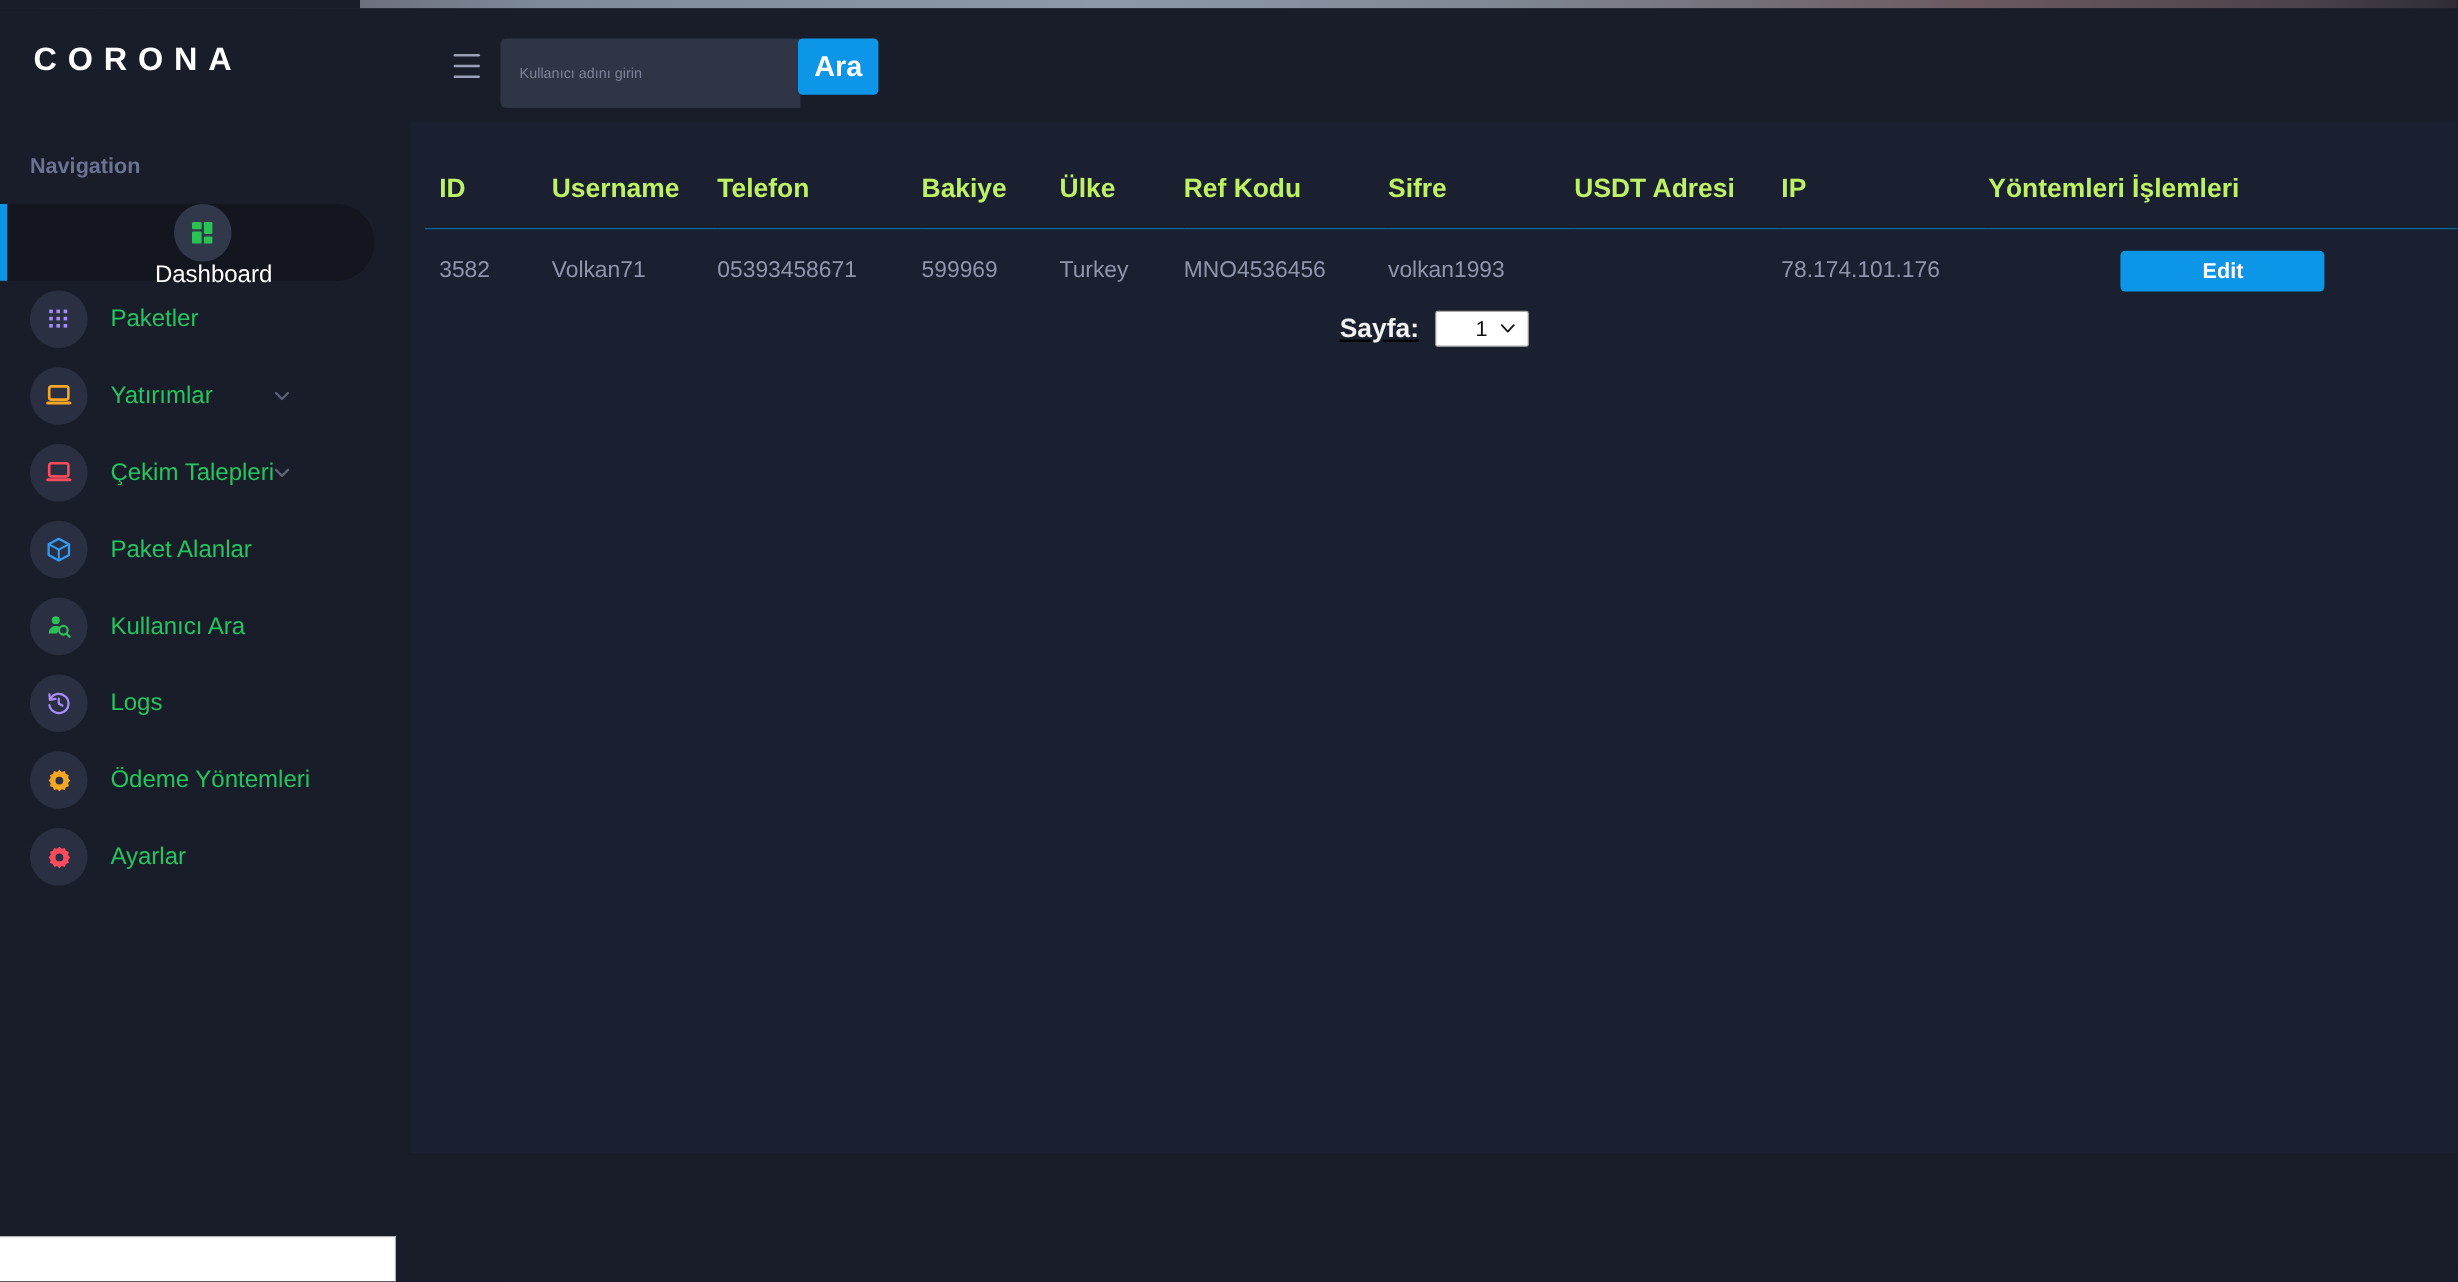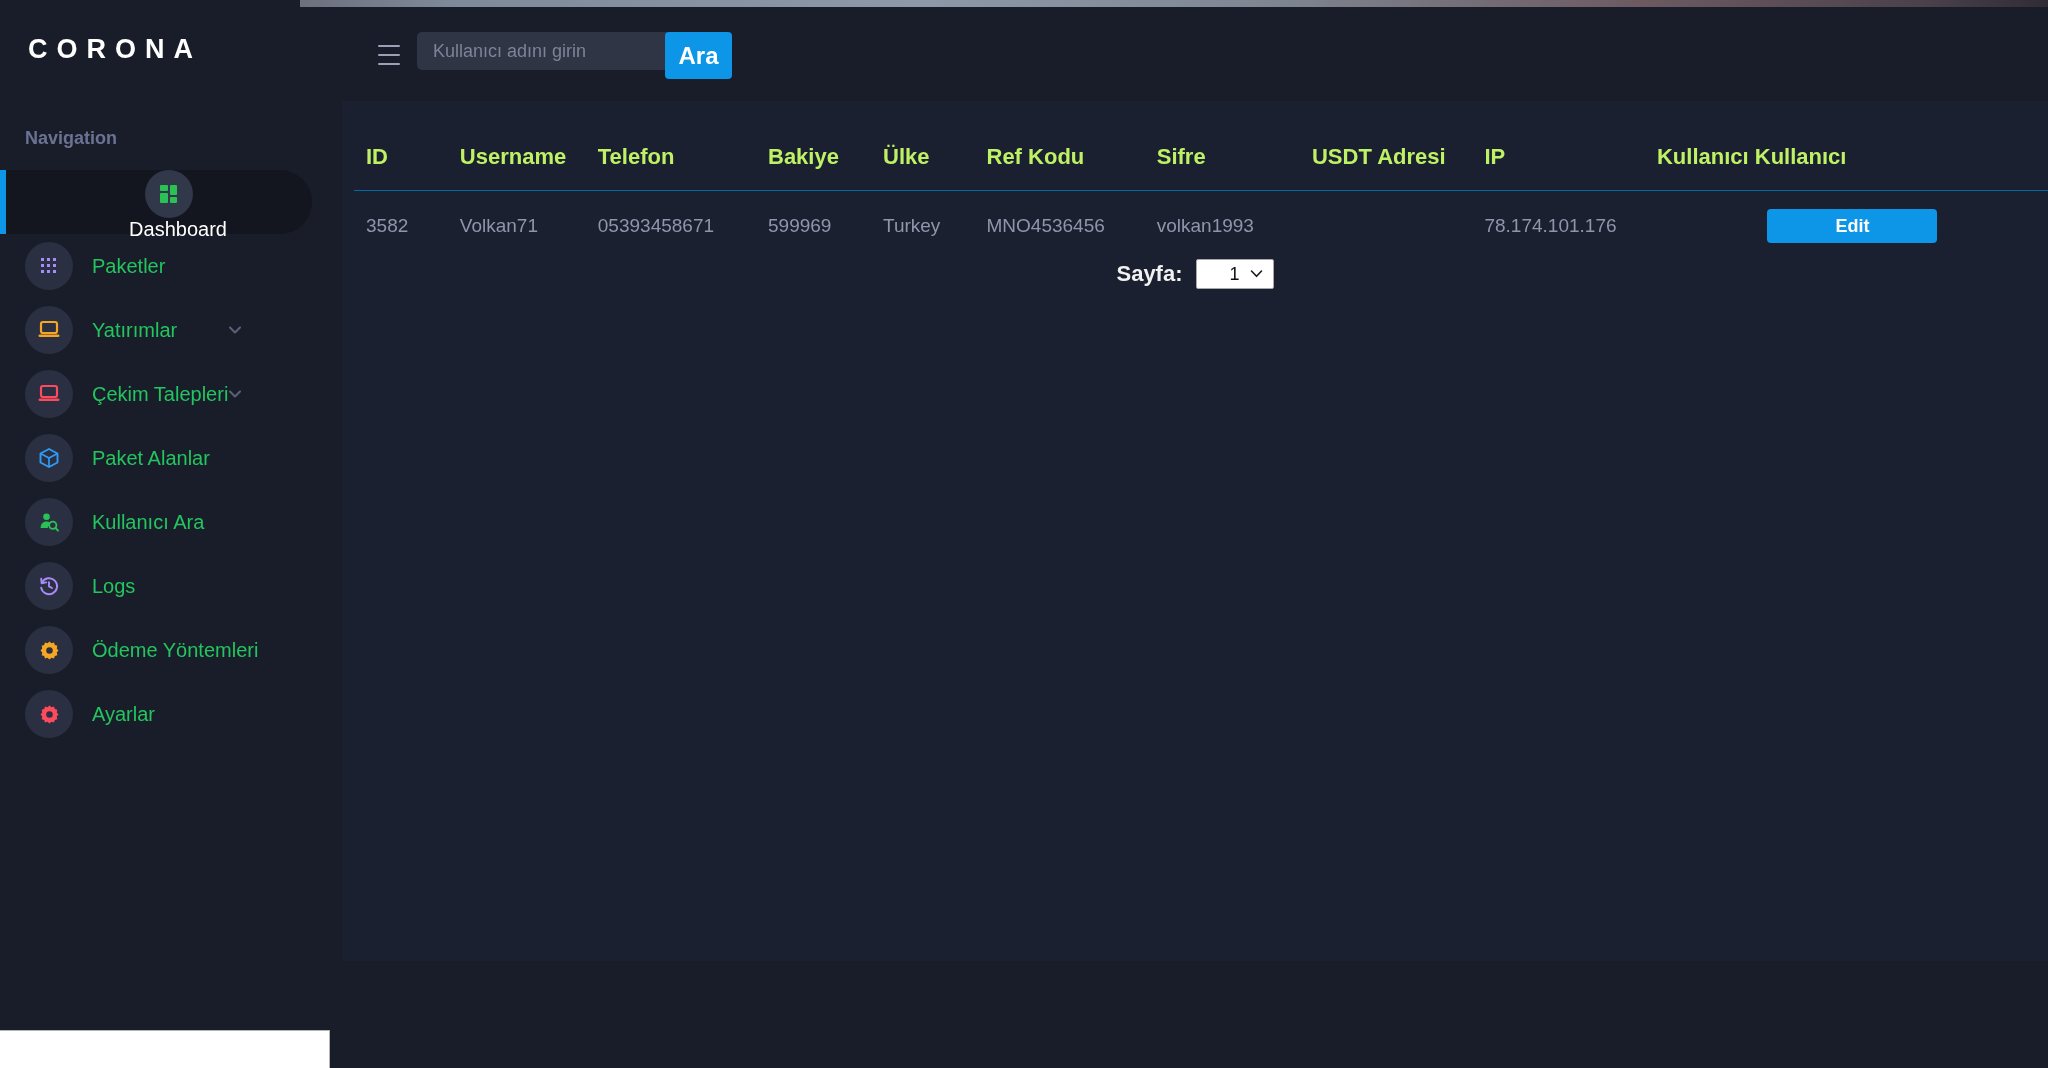--- a/index.html
+++ b/index.html
@@ -79,23 +79,23 @@
   }
   .hamburger span { display: block; height: 2px; background: #9aa0b5; border-radius: 1px; }
   .hamburger span:nth-child(1) { width: 22px; }
   .hamburger span:nth-child(2) { width: 22px; }
   .hamburger span:nth-child(3) { width: 22px; }
 
   .search-wrap {
     position: absolute; left: 87px; top: 25px; display: flex; align-items: stretch;
   }
   .search-input {
-    width: 250px; height: 38px; background: #2f3545; border: none; outline: none;
+    width: 250px; height: 58px; background: #2f3545; border: none; outline: none;
     border-radius: 5px 0 0 5px;
-    color: #c7cbd9; font-size: 18px; font-family: "Liberation Sans", sans-serif;
+    color: #c7cbd9; font-size: 12px; font-family: "Liberation Sans", sans-serif;
     padding: 0 16px;
   }
   .search-input::placeholder { color: #7d8398; }
   .search-btn {
     width: 67px; height: 47px; background: #0d95e8; border: none; outline: none;
     border-radius: 4px; margin-left: -2px;
     color: #ffffff; font-size: 24px; font-weight: 600; cursor: pointer;
     font-family: "Liberation Sans", sans-serif;
   }
 
@@ -132,21 +132,21 @@
 
   .edit-btn {
     display: block; width: 170px; height: 34px; margin: 0 auto;
     background: #0d95e8; border: none; border-radius: 4px;
     color: #ffffff; font-size: 18px; font-weight: 600; cursor: pointer;
     font-family: "Liberation Sans", sans-serif;
   }
 
   .pager {
     position: absolute; left: 0; top: 158px; width: 1706px;
-    display: flex; align-items: center; justify-content: center; gap: 13px;
+    display: flex; align-items: center; justify-content: center; gap: 13px; text-decoration: underline;
   }
   .pager-label { color: #f1f1f1; font-size: 22px; font-weight: 700; }
   .pager-select {
     width: 78px; height: 30px; background: #ffffff; color: #111111;
     border: 1px solid #a8a8a8; border-radius: 2px;
     font-size: 18px; font-family: "Liberation Sans", sans-serif;
     text-align: center; cursor: pointer;
     -webkit-appearance: none; appearance: none;
     padding: 0 6px;
   }
@@ -313,21 +313,21 @@
           <tr>
             <th class="c-id">ID</th>
             <th class="c-user">Username</th>
             <th class="c-tel">Telefon</th>
             <th class="c-bak">Bakiye</th>
             <th class="c-ulk">Ülke</th>
             <th class="c-ref">Ref Kodu</th>
             <th class="c-sif">Sifre</th>
             <th class="c-usdt">USDT Adresi</th>
             <th class="c-ip">IP</th>
-            <th class="c-act" style="text-align:left !important;">Kullanıcı Kullanıcı</th>
+            <th class="c-act" style="text-align:left !important;">Yöntemleri İşlemleri</th>
           </tr>
         </thead>
         <tbody>
           <tr>
             <td class="c-id">3582</td>
             <td class="c-user">Volkan71</td>
             <td class="c-tel">05393458671</td>
             <td class="c-bak">599969</td>
             <td class="c-ulk">Turkey</td>
             <td class="c-ref">MNO4536456</td>

